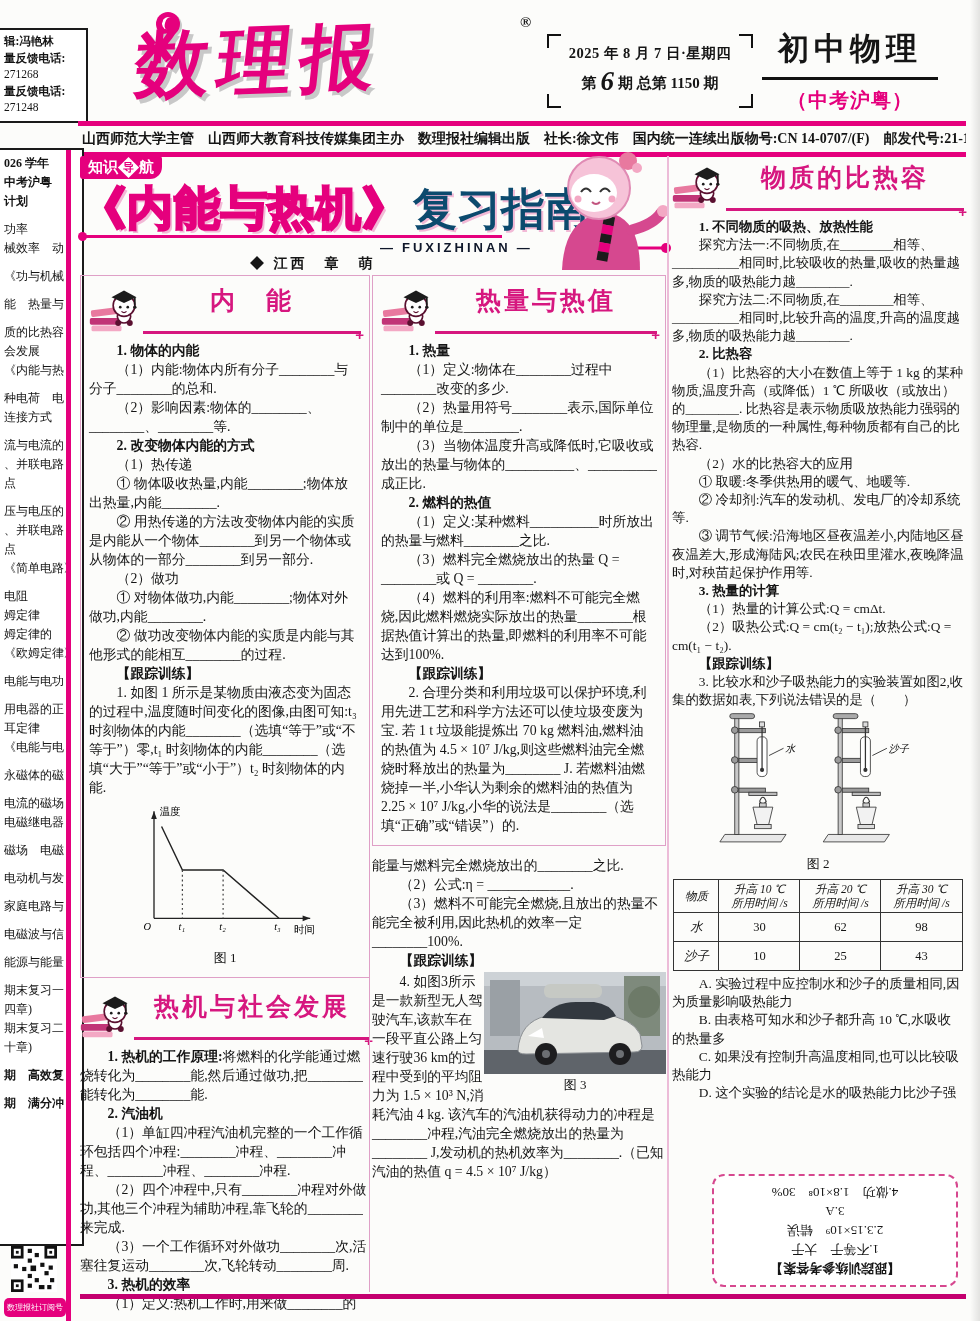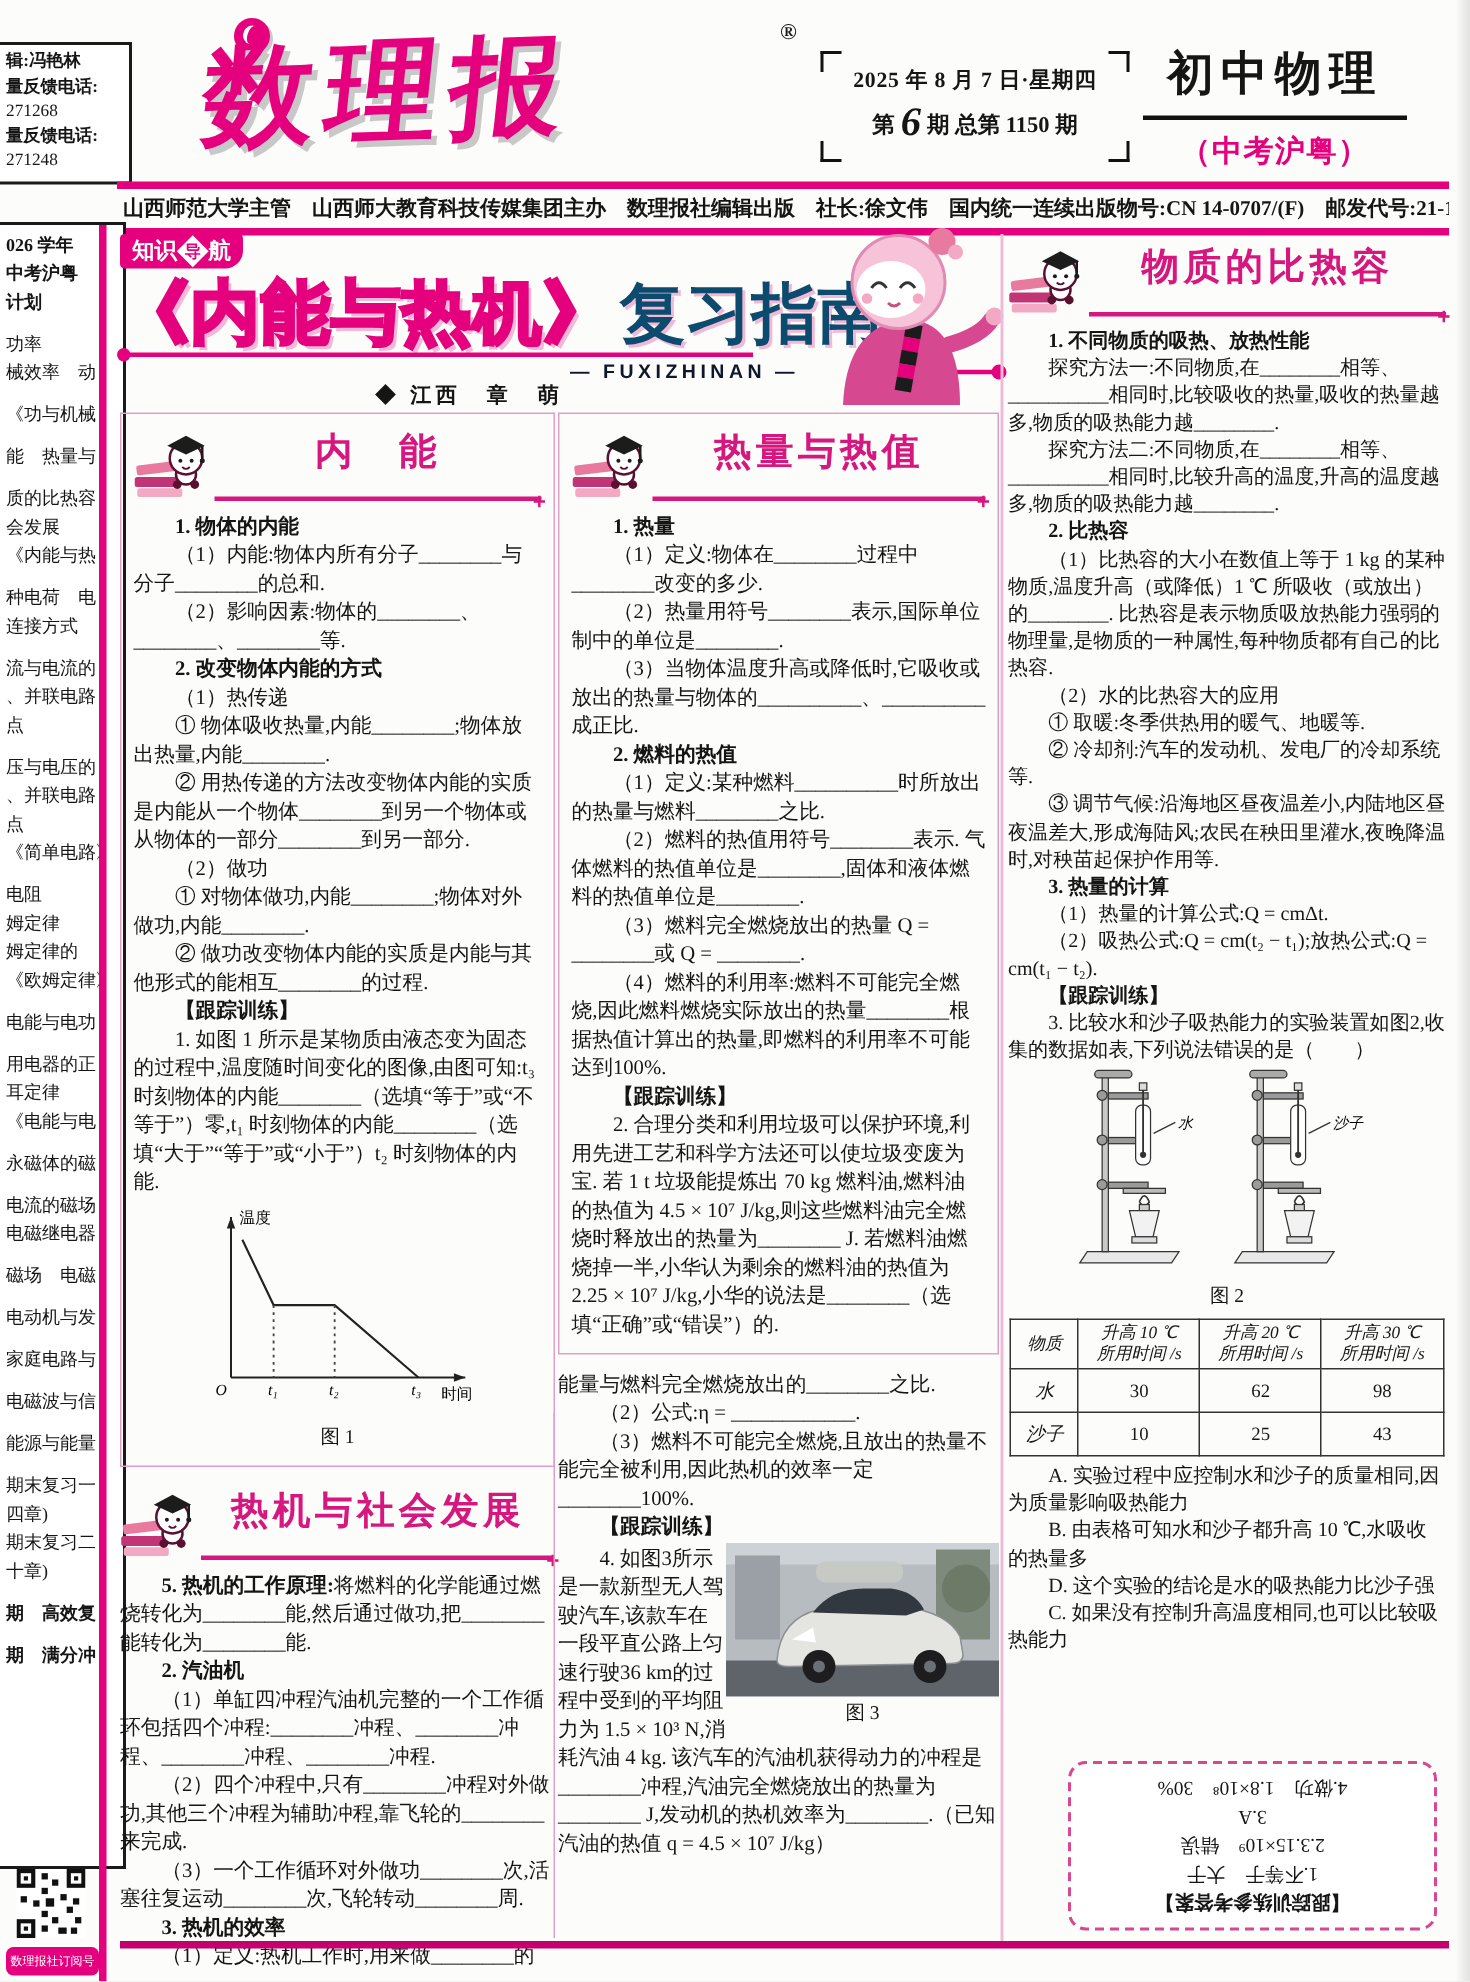--- a/index.html
+++ b/index.html
@@ -312,21 +312,21 @@
     </div>
 
     <div class="cont">
       <div class="sec-head">
         <svg class="mascot">
             <use href="#mascot-sym"></use>
           </svg>
         <div class="sec-title-wrap"><span class="sec-title">热机与社会发展</span></div>
       </div>
       <div>
-        <p class="para"><span class="lead">5. 热机的工作原理:</span><span>将燃料的化学能通过燃烧转化为________能,然后通过做功,把________能转化为________能.</span></p>
+        <p class="para"><span class="lead">1. 热机的工作原理:</span><span>将燃料的化学能通过燃烧转化为________能,然后通过做功,把________能转化为________能.</span></p>
           <p class="para"><span class="lead">2. 汽油机</span><span></span></p>
           <p class="para"><span class="lead"></span><span>（1）单缸四冲程汽油机完整的一个工作循环包括四个冲程:________冲程、________冲程、________冲程、________冲程.</span></p>
           <p class="para"><span class="lead"></span><span>（2）四个冲程中,只有________冲程对外做功,其他三个冲程为辅助冲程,靠飞轮的________来完成.</span></p>
           <p class="para"><span class="lead"></span><span>（3）一个工作循环对外做功________次,活塞往复运动________次,飞轮转动________周.</span></p>
           <p class="para"><span class="lead">3. 热机的效率</span><span></span></p>
           <p class="para"><span class="lead"></span><span>（1）定义:热机工作时,用来做________的</span></p>
       </div>
     </div>
   </div>
 
@@ -340,21 +340,20 @@
           </svg>
         <div class="sec-title-wrap"><span class="sec-title">热量与热值</span></div>
       </div>
       <div>
         <p class="para"><span class="lead">1. 热量</span><span></span></p>
           <p class="para"><span class="lead"></span><span>（1）定义:物体在________过程中________改变的多少.</span></p>
           <p class="para"><span class="lead"></span><span>（2）热量用符号________表示,国际单位制中的单位是________.</span></p>
           <p class="para"><span class="lead"></span><span>（3）当物体温度升高或降低时,它吸收或放出的热量与物体的__________、__________成正比.</span></p>
           <p class="para"><span class="lead">2. 燃料的热值</span><span></span></p>
           <p class="para"><span class="lead"></span><span>（1）定义:某种燃料__________时所放出的热量与燃料________之比.</span></p>
-          <p class="para"><span class="lead"></span><span>（2）燃料的热值用符号________表示. 气体燃料的热值单位是________,固体和液体燃料的热值单位是________.</span></p>
           <p class="para"><span class="lead"></span><span>（3）燃料完全燃烧放出的热量 Q = ________或 Q = ________.</span></p>
           <p class="para"><span class="lead"></span><span>（4）燃料的利用率:燃料不可能完全燃烧,因此燃料燃烧实际放出的热量________根据热值计算出的热量,即燃料的利用率不可能达到100%.</span></p>
           <p class="para"><span class="lead">【跟踪训练】</span><span></span></p>
           <p class="para"><span class="lead"></span><span>2. 合理分类和利用垃圾可以保护环境,利用先进工艺和科学方法还可以使垃圾变废为宝. 若 1 t 垃圾能提炼出 70 kg 燃料油,燃料油的热值为 4.5 × 10⁷ J/kg,则这些燃料油完全燃烧时释放出的热量为________ J. 若燃料油燃烧掉一半,小华认为剩余的燃料油的热值为 2.25 × 10⁷ J/kg,小华的说法是________（选填“正确”或“错误”）的.</span></p>
       </div>
     </div>
 
     <div class="cont">
       <div>
         <p class="para ni"><span class="lead"></span><span>能量与燃料完全燃烧放出的________之比.</span></p>
@@ -450,22 +449,22 @@
             <td>25</td>
             <td>43</td>
           </tr>
 
       </tbody>
     </table>
 
     <div>
       <p class="para"><span class="lead"></span><span>A. 实验过程中应控制水和沙子的质量相同,因为质量影响吸热能力</span></p>
         <p class="para"><span class="lead"></span><span>B. 由表格可知水和沙子都升高 10 ℃,水吸收的热量多</span></p>
+        <p class="para"><span class="lead"></span><span>C. 如果没有控制升高温度相同,也可以比较吸热能力</span></p>
         <p class="para"><span class="lead"></span><span>D. 这个实验的结论是水的吸热能力比沙子强</span></p>
-        <p class="para"><span class="lead"></span><span>C. 如果没有控制升高温度相同,也可以比较吸热能力</span></p>
     </div>
 
     <div class="answer-box">
       <p class="ans-line b">【跟踪训练参考答案】</p>
         <p class="ans-line">1.不等于　大于</p>
         <p class="ans-line">2.3.15×10⁹　错误</p>
         <p class="ans-line">3.A</p>
         <p class="ans-line">4.做功　1.8×10⁸　30%</p>
     </div>
   </div>

